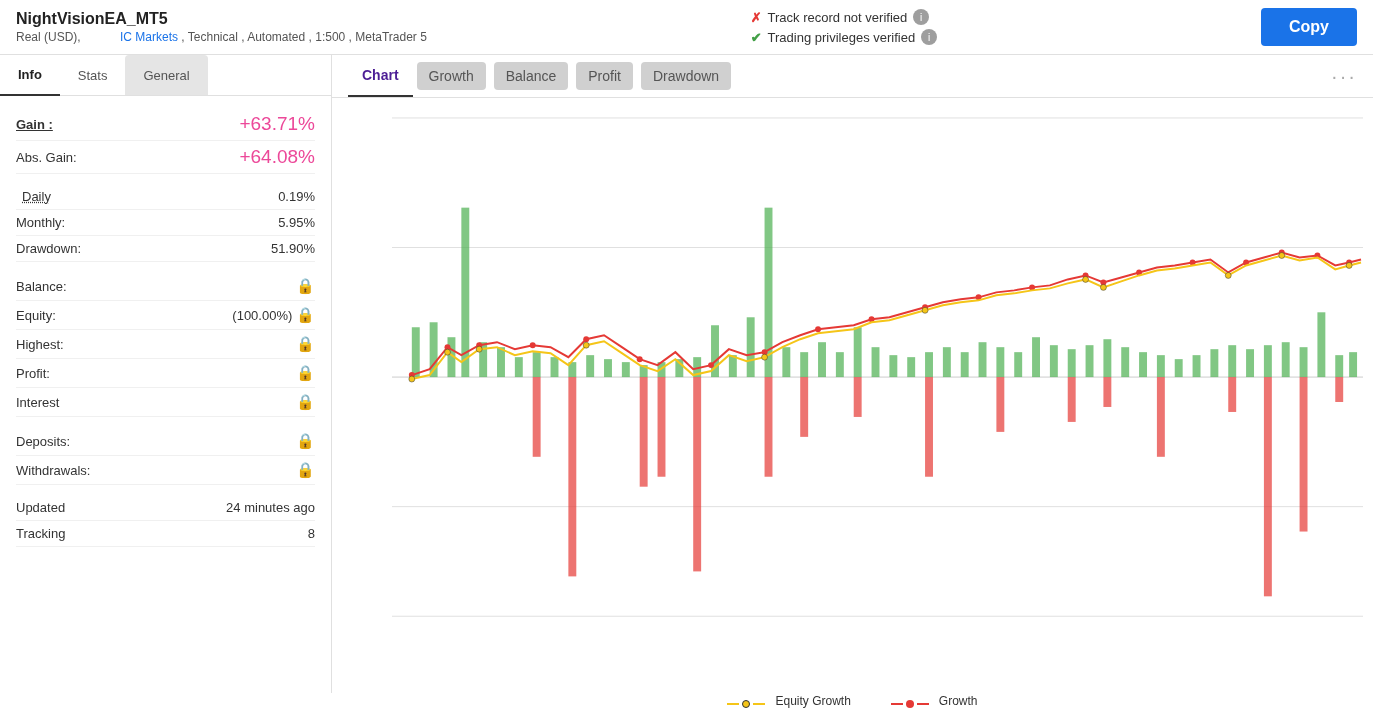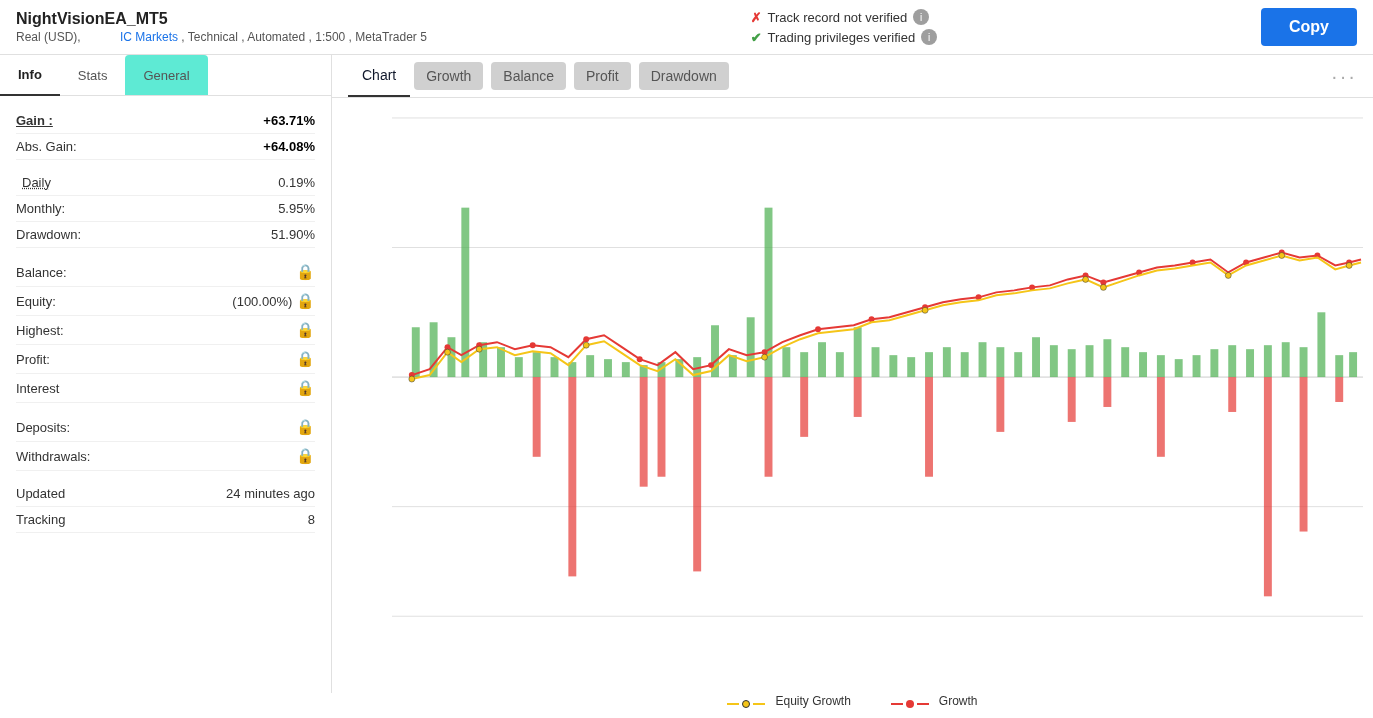--- a/index.html
+++ b/index.html
@@ -16,35 +16,35 @@
     .check-mark { color: #43a047; font-weight: bold; }
     .info-circle { display: inline-flex; align-items: center; justify-content: center; width: 16px; height: 16px; border-radius: 50%; background: #9e9e9e; color: #fff; font-size: 10px; cursor: pointer; }
     .copy-button { background: #1a73e8; color: #fff; border: none; padding: 10px 28px; font-size: 16px; border-radius: 4px; cursor: pointer; font-weight: bold; }
 
     .main { display: flex; height: calc(718px - 80px); }
 
     .sidebar { width: 332px; border-right: 1px solid #e0e0e0; display: flex; flex-direction: column; }
     .sidebar-tabs { display: flex; border-bottom: 1px solid #e0e0e0; }
     .sidebar-tab { padding: 12px 18px; cursor: pointer; font-size: 13px; color: #555; border: none; background: none; }
     .sidebar-tab.active { font-weight: bold; color: #222; border-bottom: 2px solid #333; margin-bottom: -1px; }
-    .sidebar-tab.selected-bg { background: #5eead4; border-radius: 4px 4px 0 0; }
+    .sidebar-tab.selected-bg { background: #e5e5e5; border-radius: 4px 4px 0 0; }
 
     .sidebar-content { padding: 12px 16px; flex: 1; overflow-y: auto; }
     .metric-row { display: flex; justify-content: space-between; align-items: center; padding: 5px 0; border-bottom: 1px solid #f0f0f0; }
     .metric-label { color: #333; font-size: 13px; }
     .metric-label.underline { text-decoration: underline; font-weight: bold; }
     .metric-value { font-size: 13px; }
-    .metric-value.green { color: #000000; font-weight: bold; font-size: 13px; }
+    .metric-value.green { color: #ec4899; font-weight: normal; font-size: 19px; }
     .metric-spacer { height: 10px; }
     .lock-icon { color: #bbb; font-size: 15px; }
 
     .chart-area { flex: 1; display: flex; flex-direction: column; }
     .chart-tabs { display: flex; align-items: center; padding: 0 16px; border-bottom: 1px solid #e0e0e0; background: #fff; }
     .chart-tab { padding: 12px 14px; cursor: pointer; font-size: 14px; color: #555; background: none; border: none; }
-    .chart-tab.active { font-weight: normal; color: #0f172a; border-bottom: 2px solid #333; }
+    .chart-tab.active { font-weight: bold; color: #4c1d95; border-bottom: 2px solid #333; }
     .chart-tab.btn-style { background: #d0d0d0; border-radius: 4px; margin: 6px 4px; padding: 6px 12px; }
     .chart-more { margin-left: auto; font-size: 20px; color: #aaa; cursor: pointer; letter-spacing: 2px; }
 
     .chart-container { flex: 1; position: relative; padding: 10px 10px 60px 60px; }
     svg.chart-svg { width: 100%; height: 100%; }
 
     .chart-legend { display: flex; justify-content: center; gap: 40px; padding: 8px 0 4px; }
     .legend-item { display: flex; align-items: flex-end; gap: 6px; font-size: 12px; }
   </style>
 </head>

